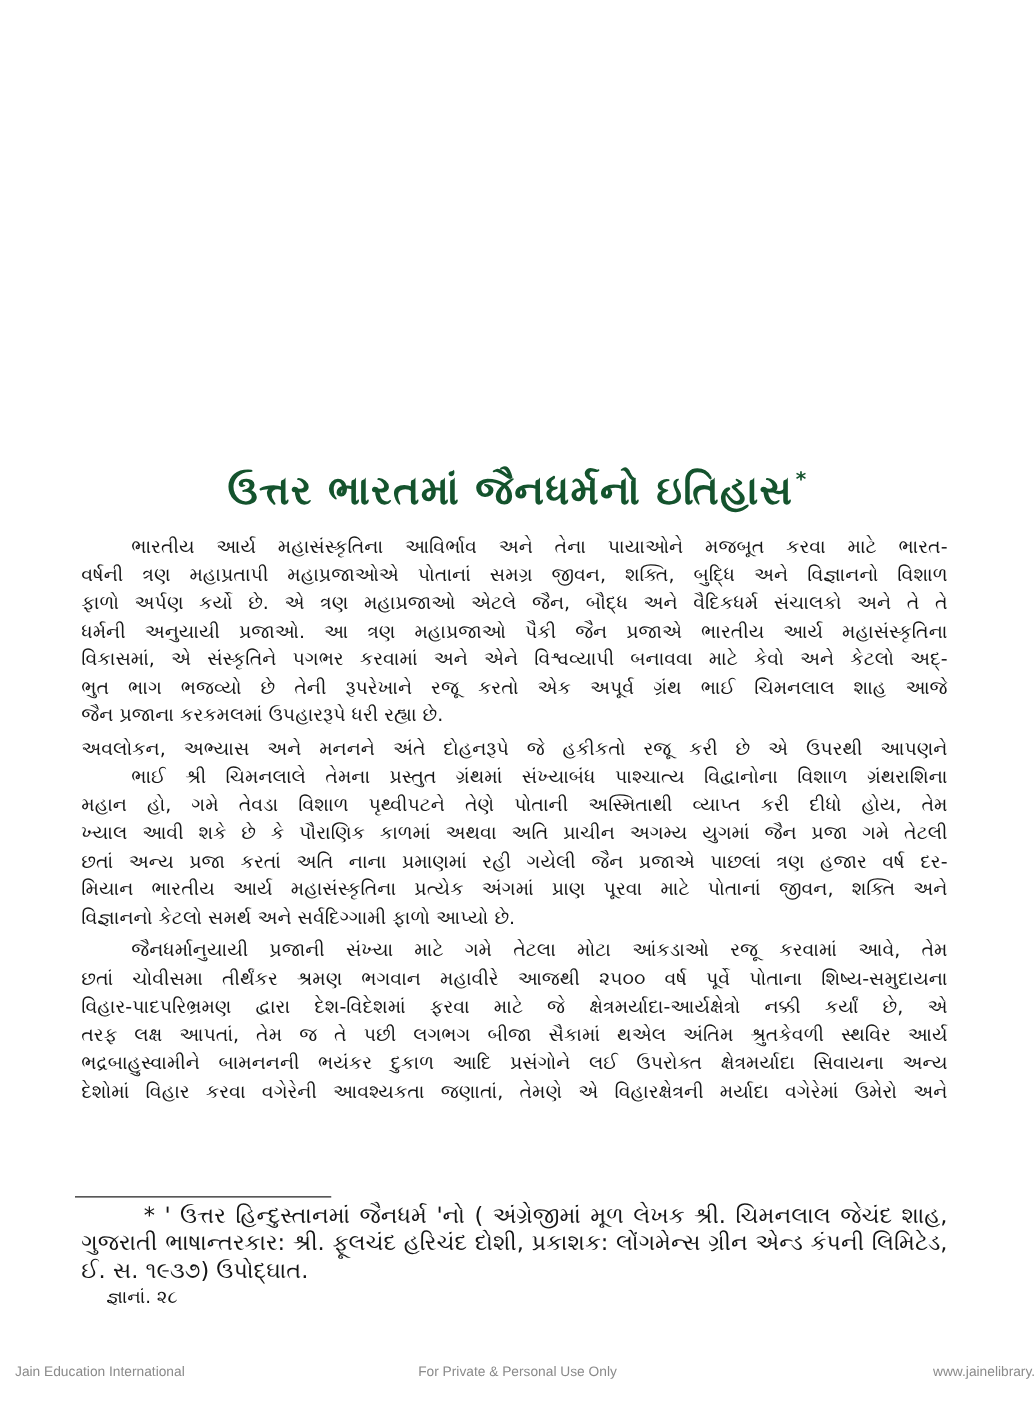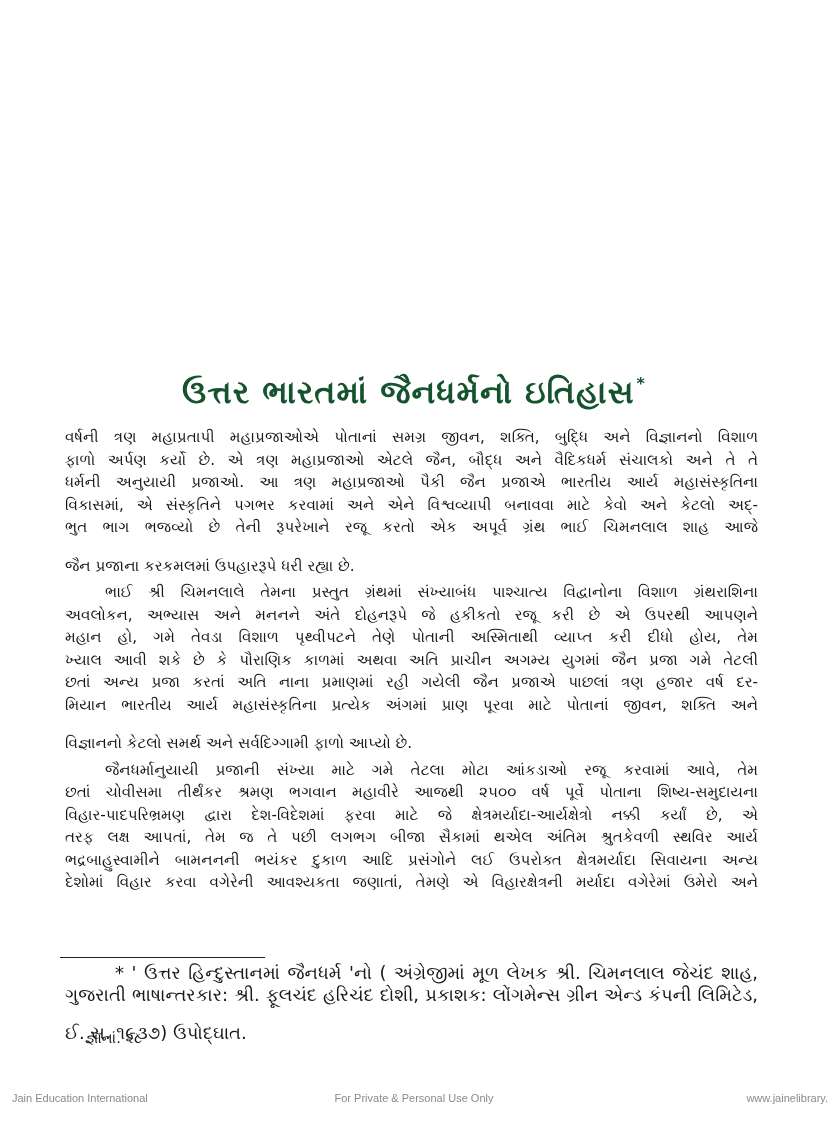--- a/index.html
+++ b/index.html
@@ -7,51 +7,52 @@
       font-family: "DejaVu Sans", sans-serif; color: #161616; }
     .page { position: absolute; left: 0; top: 0; width: 828px; height: 1122px; }
     .title { position: absolute; top: 352px; left: 0; width: 828px; text-align: center;
       font-size: 32px; font-weight: bold; letter-spacing: 1px; color: #14532d; }
     .title sup { font-size: 16px; vertical-align: 14px; margin-left: 2px; }
     .body { position: absolute; left: 65px; width: 693px; top: 426px;
       font-size: 15.2px; line-height: 22.5px; text-align: justify; }
     .para { margin: 0 0 4px 0; text-indent: 40px; }
     .line { display: block; white-space: nowrap; text-align: justify; text-align-last: justify; text-indent: 0; }
     .line.first { padding-left: 40px; }
-    .line.last { text-align-last: left; margin-top: 16px; }
+    .line.last { text-align-last: left; }
     .rule { position: absolute; left: 60px; top: 957px; width: 205px; height: 0; border-top: 1.5px solid #222; }
     .footnote { position: absolute; left: 65px; top: 962px; width: 693px; font-size: 18px; line-height: 22px; }
     .footnote .line.first { padding-left: 50px; }
     .pageref { position: absolute; left: 85px; top: 1030px; font-size: 14.5px; }
     .footer { position: absolute; top: 1092px; left: 0; width: 828px; height: 16px;
       font-family: "Liberation Sans", sans-serif; font-size: 11px; color: #8a8a8a; padding-left: 28px; }
     .footer span { position: absolute; top: 0; }
     .f-left { left: 12px; }
     .f-center { left: 0; width: 828px; text-align: center; }
     .f-right { right: 12px; }
   </style>
 </head>
 <body>
 
 <div class="page">
 
   <h1 class="title"><span>ઉત્તર ભારતમાં જૈનધર્મનો ઇતિહાસ</span><sup>*</sup></h1>
 
   <div class="body">
     <div class="para" style="margin-top:0;">
+      <span class="line first">ભારતીય આર્ય મહાસંસ્કૃતિના આવિર્ભાવ અને તેના પાયાઓને મજબૂત કરવા માટે ભારત-</span>
       <span class="line">વર્ષની ત્રણ મહાપ્રતાપી મહાપ્રજાઓએ પોતાનાં સમગ્ર જીવન, શક્તિ, બુદ્ધિ અને વિજ્ઞાનનો વિશાળ</span>
       <span class="line">ફાળો અર્પણ કર્યો છે. એ ત્રણ મહાપ્રજાઓ એટલે જૈન, બૌદ્ધ અને વૈદિકધર્મ સંચાલકો અને તે તે</span>
       <span class="line">ધર્મની અનુયાયી પ્રજાઓ. આ ત્રણ મહાપ્રજાઓ પૈકી જૈન પ્રજાએ ભારતીય આર્ય મહાસંસ્કૃતિના</span>
       <span class="line">વિકાસમાં, એ સંસ્કૃતિને પગભર કરવામાં અને એને વિશ્વવ્યાપી બનાવવા માટે કેવો અને કેટલો અદ્-</span>
       <span class="line">ભુત ભાગ ભજવ્યો છે તેની રૂપરેખાને રજૂ કરતો એક અપૂર્વ ગ્રંથ ભાઈ ચિમનલાલ શાહ આજે</span>
       <span class="line last">જૈન પ્રજાના કરકમલમાં ઉપહારરૂપે ધરી રહ્યા છે.</span>
     </div>
     <div class="para">
+      <span class="line">અવલોકન, અભ્યાસ અને મનનને અંતે દોહનરૂપે જે હકીકતો રજૂ કરી છે એ ઉપરથી આપણને</span>
       <span class="line first">ભાઈ શ્રી ચિમનલાલે તેમના પ્રસ્તુત ગ્રંથમાં સંખ્યાબંધ પાશ્ચાત્ય વિદ્વાનોના વિશાળ ગ્રંથરાશિના</span>
-      <span class="line">અવલોકન, અભ્યાસ અને મનનને અંતે દોહનરૂપે જે હકીકતો રજૂ કરી છે એ ઉપરથી આપણને</span>
       <span class="line">મહાન હો, ગમે તેવડા વિશાળ પૃથ્વીપટને તેણે પોતાની અસ્મિતાથી વ્યાપ્ત કરી દીધો હોય, તેમ</span>
       <span class="line">ખ્યાલ આવી શકે છે કે પૌરાણિક કાળમાં અથવા અતિ પ્રાચીન અગમ્ય યુગમાં જૈન પ્રજા ગમે તેટલી</span>
       <span class="line">છતાં અન્ય પ્રજા કરતાં અતિ નાના પ્રમાણમાં રહી ગયેલી જૈન પ્રજાએ પાછલાં ત્રણ હજાર વર્ષ દર-</span>
       <span class="line">મિયાન ભારતીય આર્ય મહાસંસ્કૃતિના પ્રત્યેક અંગમાં પ્રાણ પૂરવા માટે પોતાનાં જીવન, શક્તિ અને</span>
       <span class="line last">વિજ્ઞાનનો કેટલો સમર્થ અને સર્વદિગ્ગામી ફાળો આપ્યો છે.</span>
     </div>
     <div class="para">
       <span class="line first">જૈનધર્માનુયાયી પ્રજાની સંખ્યા માટે ગમે તેટલા મોટા આંકડાઓ રજૂ કરવામાં આવે, તેમ</span>
       <span class="line">છતાં ચોવીસમા તીર્થંકર શ્રમણ ભગવાન મહાવીરે આજથી ૨૫૦૦ વર્ષ પૂર્વે પોતાના શિષ્ય-સમુદાયના</span>
       <span class="line">વિહાર-પાદપરિભ્રમણ દ્વારા દેશ-વિદેશમાં ફરવા માટે જે ક્ષેત્રમર્યાદા-આર્યક્ષેત્રો નક્કી કર્યાં છે, એ</span>

